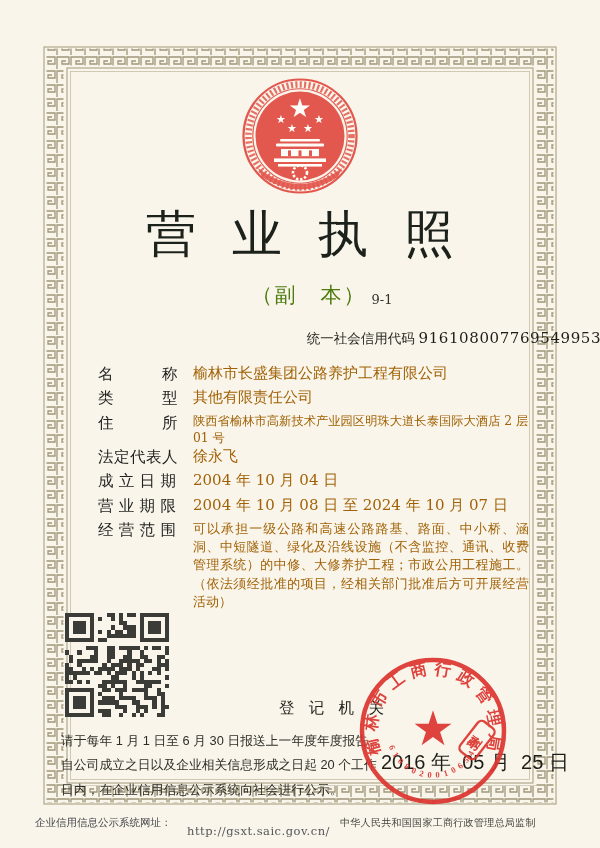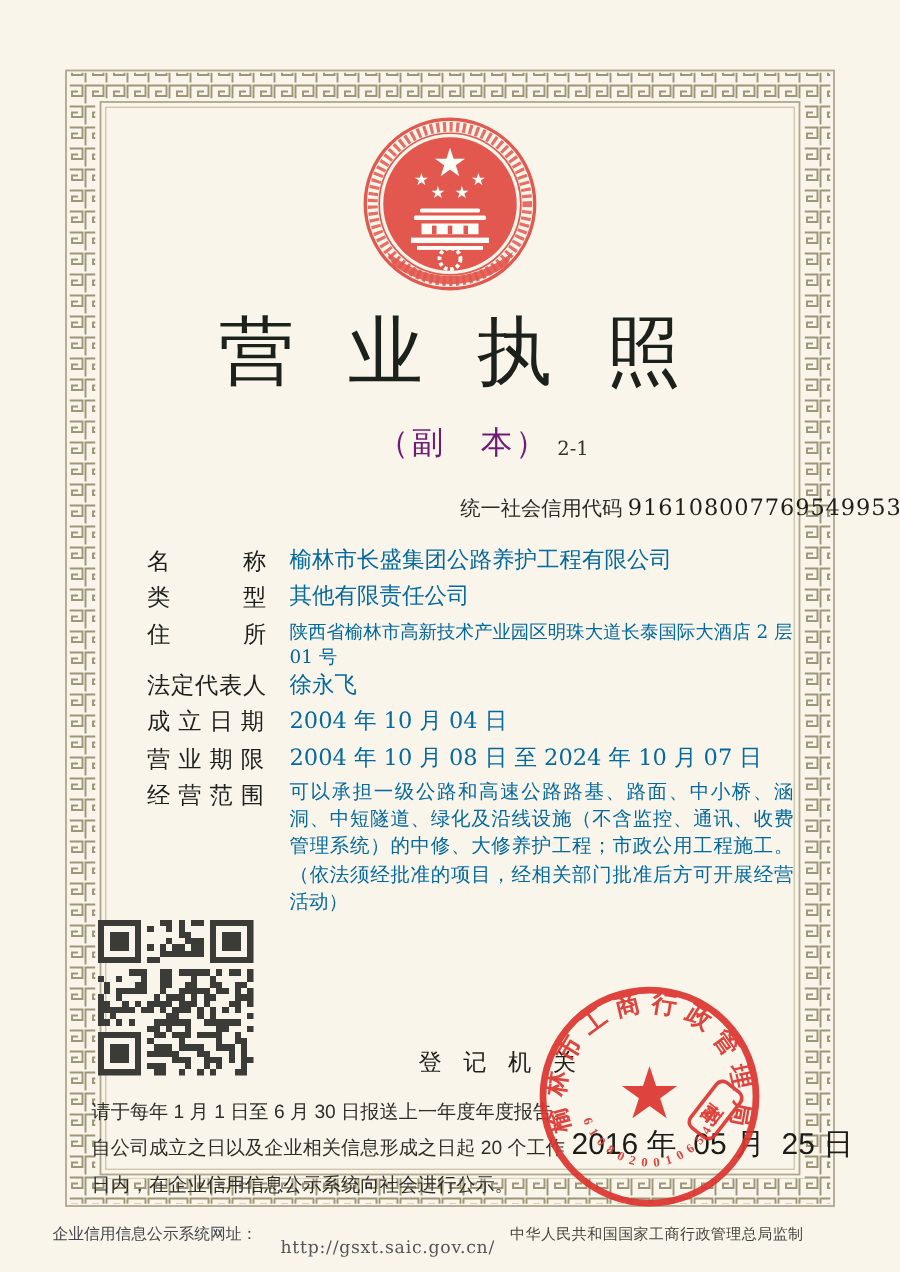--- a/index.html
+++ b/index.html
@@ -10,33 +10,33 @@
   html,body{width:600px;height:848px}
   body{font-family:"Liberation Sans",sans-serif;background:#e8e4d8}
   .page{position:relative;width:600px;height:848px;background:var(--bg);overflow:hidden}
   .frame{position:absolute;left:0;top:0}
   .emblem{position:absolute;left:234px;top:76px}
   .title-row{position:absolute;left:0;top:201px;width:600px;text-align:center;
     font-size:50px;font-weight:normal;letter-spacing:36px;text-indent:36px;color:#1c211c;
     font-family:"Liberation Sans",sans-serif}
   .subtitle-row{position:absolute;left:0;top:281px;width:600px;display:flex;
     justify-content:center;align-items:flex-end;transform:translateX(22px)}
-  .subtitle{font-size:21px;color:#701a75;letter-spacing:2px}
+  .subtitle{font-size:21px;color:#4d7c0f;letter-spacing:2px}
   .copynum{font-size:13px;color:#33332c;margin-left:5px;margin-bottom:2px;
     font-family:"DejaVu Serif","Liberation Serif",serif}
   .credit-row{position:absolute;left:289px;top:311px;white-space:pre;color:#2b2b25}
   .credit-label{font-size:13.5px}
   .credit-code{font-size:15px;font-family:"DejaVu Serif","Liberation Serif",serif;
     letter-spacing:.6px;color:#1f1f1a}
   .fields{position:absolute;left:98px;top:364px;width:432px}
   .frow{display:flex;align-items:flex-start;min-height:24.4px}
   .flabel{flex:0 0 82px;font-size:15.5px;font-weight:500;color:#1f1f1d;
     white-space:pre;letter-spacing:.5px}
   .fvalue{margin-left:13px;font-family:"DejaVu Serif","Liberation Serif",serif;
-    color:#0369a1;white-space:pre-wrap}
+    color:#a16207;white-space:pre-wrap}
   .fvalue.normal{font-size:15px}
   .fvalue.small{font-size:12.3px}
   .fvalue.scope{font-size:13px;width:336px;line-height:18.2px;text-align:justify;white-space:normal}
   .qr{position:absolute;left:65px;top:613px;width:104px;height:104px}
   .reg-label{position:absolute;left:279px;top:698px;font-size:15.5px;font-weight:500;
     letter-spacing:5px;color:#22221d;white-space:pre}
   .stamp{position:absolute;left:352px;top:650px;opacity:.92}
   .seal-circle{stroke:var(--seal_red);fill:none}
   .seal-text{fill:var(--seal_red);font-family:"Liberation Serif",serif;font-weight:bold}
   .seal-star{fill:var(--seal_red)}
@@ -93,21 +93,21 @@
       <rect x="75" y="74.4" width="3" height="5.6"></rect>
     </g>
     <circle cx="66" cy="96.5" r="7" fill="none" stroke="#fffdf8" stroke-width="2.6" stroke-dasharray="2.4 1.8"></circle>
     <path class="em-fill" d="M24,92 Q66,124 108,92 L104,101 Q66,126 28,101 Z" opacity="0.9"></path>
   </svg>
 
   <div class="title-row">营业执照</div>
 
   <div class="subtitle-row">
     <span class="subtitle">（副　本）</span>
-    <span class="copynum">2-1</span>
+    <span class="copynum">9-1</span>
   </div>
 
   <div class="credit-row">
     <span class="credit-label">统一社会信用代码 </span><span class="credit-code">916108007769549953</span>
   </div>
 
   <div class="fields" id="fields">
       <div class="frow">
         <span class="flabel">名　　　称</span>
         <span class="fvalue normal">榆林市长盛集团公路养护工程有限公司</span>

